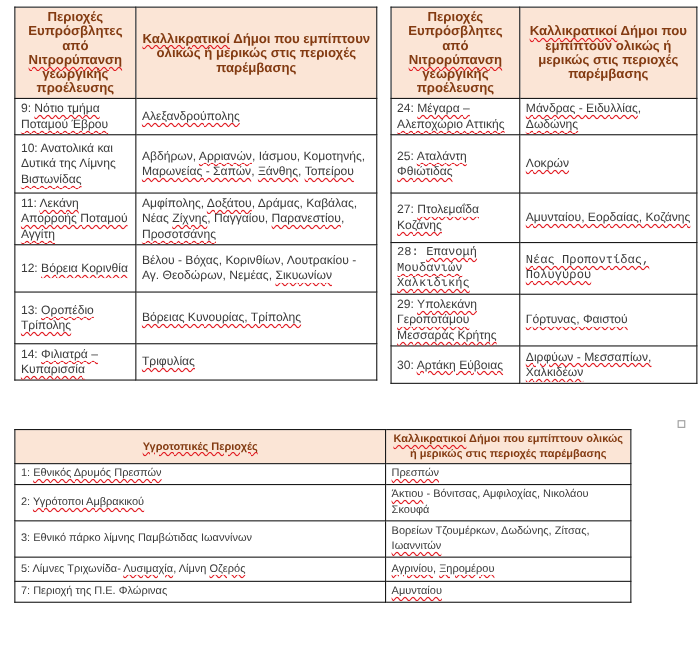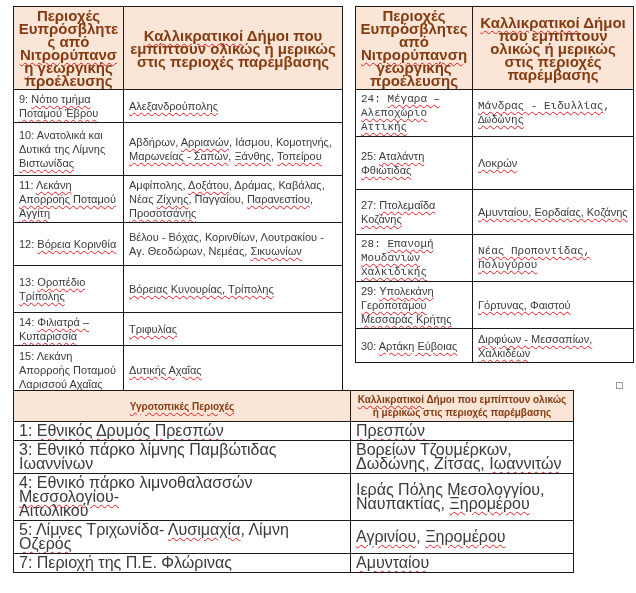--- a/index.html
+++ b/index.html
@@ -14,24 +14,24 @@
   table.doc th, table.doc td {
     border:1px solid #1a1a1a; overflow:hidden; word-wrap:break-word;
   }
   table.doc th {
     background:#FBE5D6; color:#833B12; font-weight:bold;
     text-align:center; vertical-align:middle; padding:2px 3px;
   }
   table.doc td {
     color:#3a3a3a; text-align:left; vertical-align:middle; padding:2px 5px;
   }
-  .t-top th { font-size:15px; line-height:13px; }
+  .t-top th { font-size:12px; line-height:13px; }
   .t-top td { font-size:11px;  line-height:14px; }
   .t-bottom th { font-size:10px; line-height:13px; }
-  .t-bottom td { font-size:16px; line-height:14px; }
+  .t-bottom td { font-size:10px; line-height:14px; }
   .sq {
     text-decoration:underline;
     text-decoration-style:wavy;
     text-decoration-color:#e11b22;
     text-decoration-thickness:1px;
     text-underline-offset:2px;
     text-align:right;
   }
   .handle {
     position:absolute; width:7px; height:7px;
@@ -72,40 +72,36 @@
           <td><span>Βέλου - Βόχας, Κορινθίων, Λουτρακίου - Αγ. Θεοδώρων, Νεμέας, </span><span class="sq">Σικυωνίων</span></td>
         </tr>
         <tr style="height: 47px;">
           <td><span>13: </span><span class="sq">Οροπέδιο Τρίπολης</span></td>
           <td><span class="sq">Βόρειας Κυνουρίας, Τρίπολης</span></td>
         </tr>
         <tr style="height: 30px;">
           <td><span>14: </span><span class="sq">Φιλιατρά – Κυπαρισσία</span></td>
           <td><span class="sq">Τριφυλίας</span></td>
         </tr>
-        <tr style="height: 48px;">
-          <td><span>15: Λεκάνη Απορροής Ποταμού </span><span class="sq">Λαρισσού</span><span> Αχαΐας</span></td>
-          <td><span class="sq">Δυτικής Αχαΐας</span></td>
-        </tr>
       </tbody>
     </table>
 
   <table class="doc t-top" style="left:355px; top:6px; width:278px;">
     <colgroup>
         <col style="width:117px">
         <col style="width:161px">
       </colgroup>
   <thead>
         <tr style="height: 72px;">
           <th><span>Περιοχές Ευπρόσβλητες από </span><span class="sq">Νιτρορύπανση</span><span> γεωργικής προέλευσης</span></th>
           <th><span class="sq">Καλλικρατικοί</span><span> Δήμοι που εμπίπτουν ολικώς ή μερικώς στις περιοχές παρέμβασης</span></th>
         </tr>
       </thead>
       <tbody>
-        <tr style="height: 32px; font-family: Liberation Mono, monospace;">
+        <tr style="height: 32px;">
           <td><span>24: </span><span class="sq">Μέγαρα – Αλεποχώριο Αττικής</span></td>
           <td><span class="sq">Μάνδρας - Ειδυλλίας</span><span>, </span><span class="sq">Δωδώνης</span></td>
         </tr>
         <tr style="height: 53px;">
           <td><span>25: </span><span class="sq">Αταλάντη Φθιώτιδας</span></td>
           <td><span class="sq">Λοκρών</span></td>
         </tr>
         <tr style="height: 45px;">
           <td><span>27: </span><span class="sq">Πτολεμαΐδα Κοζάνης</span></td>
           <td><span class="sq">Αμυνταίου, Εορδαίας, Κοζάνης</span></td>
@@ -134,27 +130,27 @@
         <tr style="height: 30px;">
           <th><span class="sq">Υγροτοπικές Περιοχές</span></th>
           <th><span class="sq">Καλλικρατικοί</span><span> Δήμοι που εμπίπτουν ολικώς ή μερικώς στις περιοχές παρέμβασης</span></th>
         </tr>
       </thead>
       <tbody>
         <tr style="height: 19px;">
           <td><span>1: </span><span class="sq">Εθνικός Δρυμός Πρεσπών</span></td>
           <td><span class="sq">Πρεσπών</span></td>
         </tr>
+        <tr style="height: 24px;">
+          <td><span>2: </span><span class="sq">Υγρότοποι Αμβρακικού</span></td>
+          <td><span class="sq">Άκτιου</span><span> - Βόνιτσας, Αμφιλοχίας, Νικολάου Σκουφά</span></td>
+        </tr>
         <tr style="height: 28px;">
           <td><span>3: Εθνικό πάρκο λίμνης Παμβώτιδας Ιωαννίνων</span></td>
           <td><span>Βορείων Τζουμέρκων, Δωδώνης, Ζίτσας, </span><span class="sq">Ιωαννιτών</span></td>
-        </tr>
-        <tr style="height: 39px;">
-          <td><span>4: Εθνικό πάρκο λιμνοθαλασσών </span><span class="sq">Μεσσολογίου-</span><br><span>Αιτωλικού</span></td>
-          <td><span>Ιεράς Πόλης Μεσολογγίου, Ναυπακτίας, </span><span class="sq">Ξηρομέρου</span></td>
         </tr>
         <tr style="height: 22px;">
           <td><span>5: Λίμνες Τριχωνίδα- </span><span class="sq">Λυσιμαχία</span><span>, Λίμνη </span><span class="sq">Οζερός</span></td>
           <td><span class="sq">Αγρινίου</span><span>, </span><span class="sq">Ξηρομέρου</span></td>
         </tr>
         <tr style="height: 18px;">
           <td><span>7: Περιοχή της Π.Ε. Φλώρινας</span></td>
           <td><span class="sq">Αμυνταίου</span></td>
         </tr>
       </tbody>

